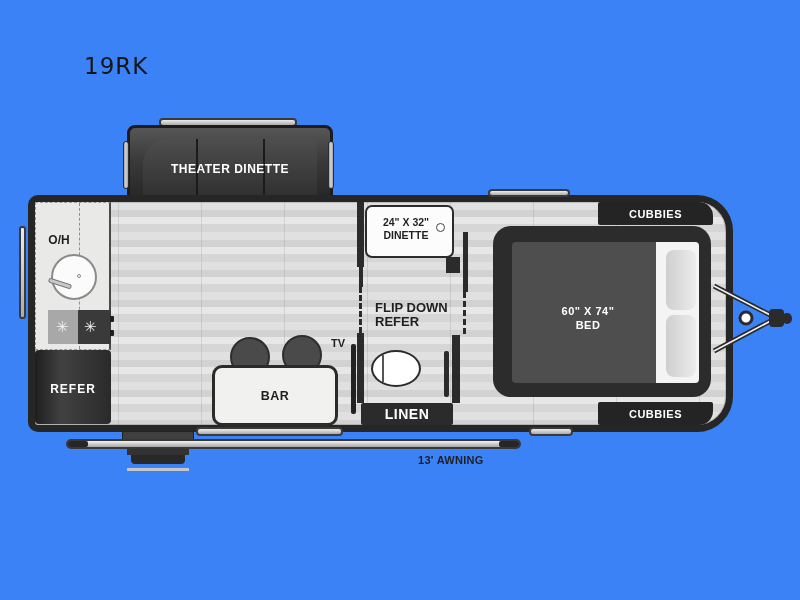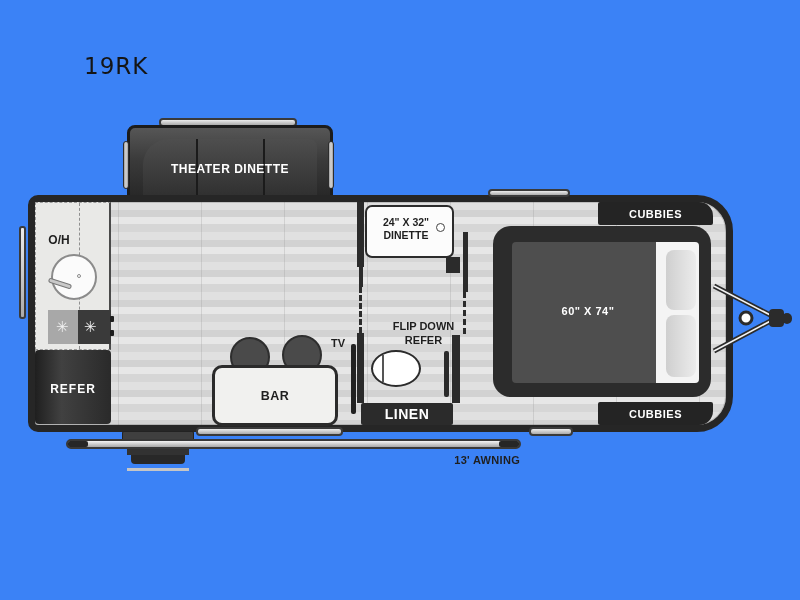--- a/index.html
+++ b/index.html
@@ -51,21 +51,21 @@
   
   .wall{background:#2b2b2b;}
   .dashv{border-left:3px dashed #2b2b2b;}
 
   
   .shower{left:365px;top:205px;width:89px;height:53px;background:#fcfcfc;border:2px solid #2c2c2c;border-radius:7px;}
   .shower-txt{position:absolute;left:2px;top:9px;width:74px;text-align:center;font-size:10.5px;line-height:13px;}
   .shower-dot{position:absolute;right:7px;top:16px;width:7px;height:7px;border-radius:50%;border:1.5px solid #444;background:#fff;}
   .toilet{left:371px;top:350px;width:50px;height:37px;border-radius:50%;border:2.5px solid #2b2b2b;background:#ffffff;}
   .toilet-line{position:absolute;left:9px;top:3px;bottom:3px;width:2px;background:#555;}
-  .flip-lbl{left:375px;top:320px;width:97px;text-align:center;font-size:11px;line-height:13.5px;}
+  .flip-lbl{left:375px;top:301px;width:97px;text-align:left;font-size:13px;line-height:13.5px;}
   .linen{left:361px;top:403px;width:92px;height:22px;background:#2b2b2b;border-radius:2px;
     display:flex;align-items:center;justify-content:center;font-size:14px;}
   .tv-lbl{left:331px;top:337px;font-size:11px;text-align:center;}
   .tv-screen{left:351px;top:344px;width:5px;height:70px;background:#222;border-radius:2px;}
 
   
   .stool{width:40px;height:40px;border-radius:50%;background:#4a4a4a;border:2px solid #2e2e2e;}
   .bar{left:212px;top:365px;width:126px;height:61px;background:#f1f1ef;border:3px solid #2b2b2b;border-radius:10px;
     display:flex;align-items:center;justify-content:center;font-size:12.5px;letter-spacing:.5px;}
 
@@ -74,21 +74,21 @@
   .bed-platform{left:493px;top:226px;width:218px;height:171px;background:#2c2c2c;border-radius:18px;}
   .mattress{position:absolute;left:19px;top:16px;width:187px;height:141px;background:#4e4e4e;border-radius:4px;overflow:hidden;}
   .pillow-panel{position:absolute;right:0;top:0;width:43px;height:141px;background:#f4f4f4;}
   .pillow{position:absolute;left:10px;width:30px;background:linear-gradient(90deg,#cfcfcf,#ececec);border-radius:8px;}
   .bed-lbl{position:absolute;left:1px;top:62px;width:150px;text-align:center;font-size:11px;line-height:14px;}
 
   
   .awning{left:66px;top:439px;width:455px;height:10px;border:2px solid #383838;border-radius:5px;
     background:linear-gradient(180deg,#f4f4f4,#a6a6a6);}
   .cap{height:6px;background:#262626;border-radius:2px;top:441px;}
-  .awning-lbl{left:418px;top:454px;width:102px;text-align:right;font-size:11px;letter-spacing:.3px;}
+  .awning-lbl{left:418px;top:454px;width:102px;text-align:left;font-size:11px;letter-spacing:.3px;}
   .step1{left:122px;top:431px;width:72px;height:13px;background:#3f3f3f;border:1px solid #222;border-radius:2px;}
   .step2{left:127px;top:444px;width:62px;height:11px;background:#323232;}
   .step3{left:131px;top:455px;width:54px;height:9px;background:#282828;border-radius:0 0 4px 4px;}
   .stepline{left:127px;top:468px;width:62px;height:3px;background:#c6c6c6;}
 </style>
 </head>
 <body>
 
 <div class="stage">
 
@@ -171,20 +171,21 @@
     <span>CUBBIES</span>
   </div>
   <div class="abs bed-platform">
     <div class="mattress">
       <div class="pillow-panel">
         <div class="pillow" style="top:8px;height:60px;"></div>
         <div class="pillow" style="top:73px;height:62px;"></div>
       </div>
       <div class="bed-lbl lbl-w">
         <div>60" X 74"</div>
+        <div>BED</div>
       </div>
     </div>
   </div>
 
   <svg class="abs" style="left:712px;top:271px;" width="82" height="95" viewBox="0 0 82 95">
     <line x1="2" y1="15" x2="66" y2="48" stroke="#2b2b2b" stroke-width="5"></line>
     <line x1="2" y1="80" x2="66" y2="46" stroke="#2b2b2b" stroke-width="5"></line>
     <line x1="2" y1="15" x2="66" y2="48" stroke="#f4f4f4" stroke-width="1.6"></line>
     <line x1="2" y1="80" x2="66" y2="46" stroke="#f4f4f4" stroke-width="1.6"></line>
     <circle cx="34" cy="47" r="6" fill="#ffffff" stroke="#2b2b2b" stroke-width="3"></circle>

